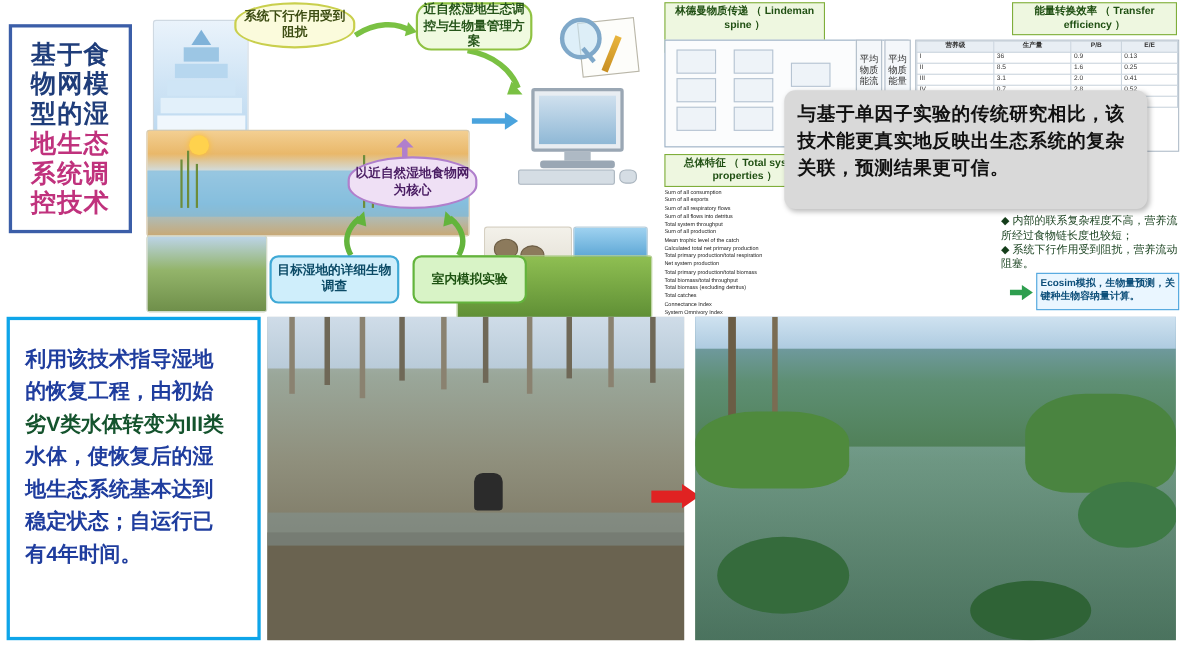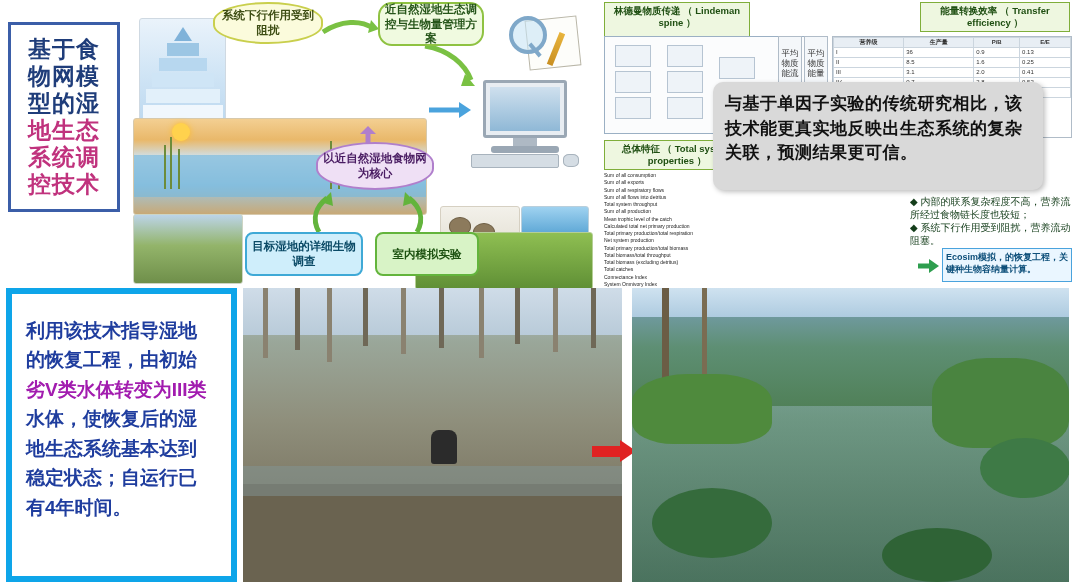--- a/index.html
+++ b/index.html
@@ -191,27 +191,27 @@
     color:#111;font-size:17px;line-height:1.45;font-weight:bold;
     letter-spacing:.5px;
   }
 
   
   #bottom{
     left:6px;top:288px;width:1063px;height:294px;
   }
   #bottom-text-box{
     position:absolute;left:0;top:0;width:231px;height:294px;
-    border:6px solid #0ea5e9;background:#ffffff;box-sizing:border-box;
+    border:3px solid #0ea5e9;background:#ffffff;box-sizing:border-box;
     padding:22px 10px 10px 14px;
   }
   #bottom-text{
     font-size:19px;line-height:1.55;font-weight:bold;color:#1f3d9e;
   }
-  #bottom-text .red{color:#a21caf;}
+  #bottom-text .red{color:#14532d;}
 
   #photo-before{
     position:absolute;left:237px;top:0;width:379px;height:294px;
     background:linear-gradient(180deg,#b7c3cc 0%,#9aa79a 18%,#8f8f7c 45%,#7a7460 75%,#6b6552 100%);
     overflow:hidden;
   }
   #photo-after{
     position:absolute;left:626px;top:0;width:437px;height:294px;
     background:linear-gradient(180deg,#7fa3c4 0%,#5e8f74 20%,#4d7d52 45%,#456f4a 70%,#3b6344 100%);
     overflow:hidden;
@@ -434,21 +434,21 @@
 
   <div class="bullet-line" id="bul1">◆ 内部的联系复杂程度不高，营养流所经过食物链长度也较短；</div>
   <div class="bullet-line" id="bul2">◆ 系统下行作用受到阻扰，营养流动阻塞。</div>
 
   <div id="rep-eco-arrow">
     <svg width="22" height="16">
         <line x1="0" y1="8" x2="12" y2="8" stroke="#2e9e4f" stroke-width="5"></line>
         <polygon points="11,1 21,8 11,15" fill="#2e9e4f"></polygon>
       </svg>
   </div>
-  <div id="rep-eco">Ecosim模拟，的恢复工程，关键种生物容纳量计算。</div>
+  <div id="rep-eco">Ecosim模拟，生物量预测，关键种生物容纳量计算。</div>
 </div>
 
 <div class="abs" id="callout">与基于单因子实验的传统研究相比，该技术能更真实地反映出生态系统的复杂关联，预测结果更可信。</div>
 
 <div class="abs" id="bottom">
 
   <div id="bottom-text-box">
     <div id="bottom-text">
       <span>利用该技术指导湿地</span><br>
       <span>的恢复工程，由初始</span><br>

